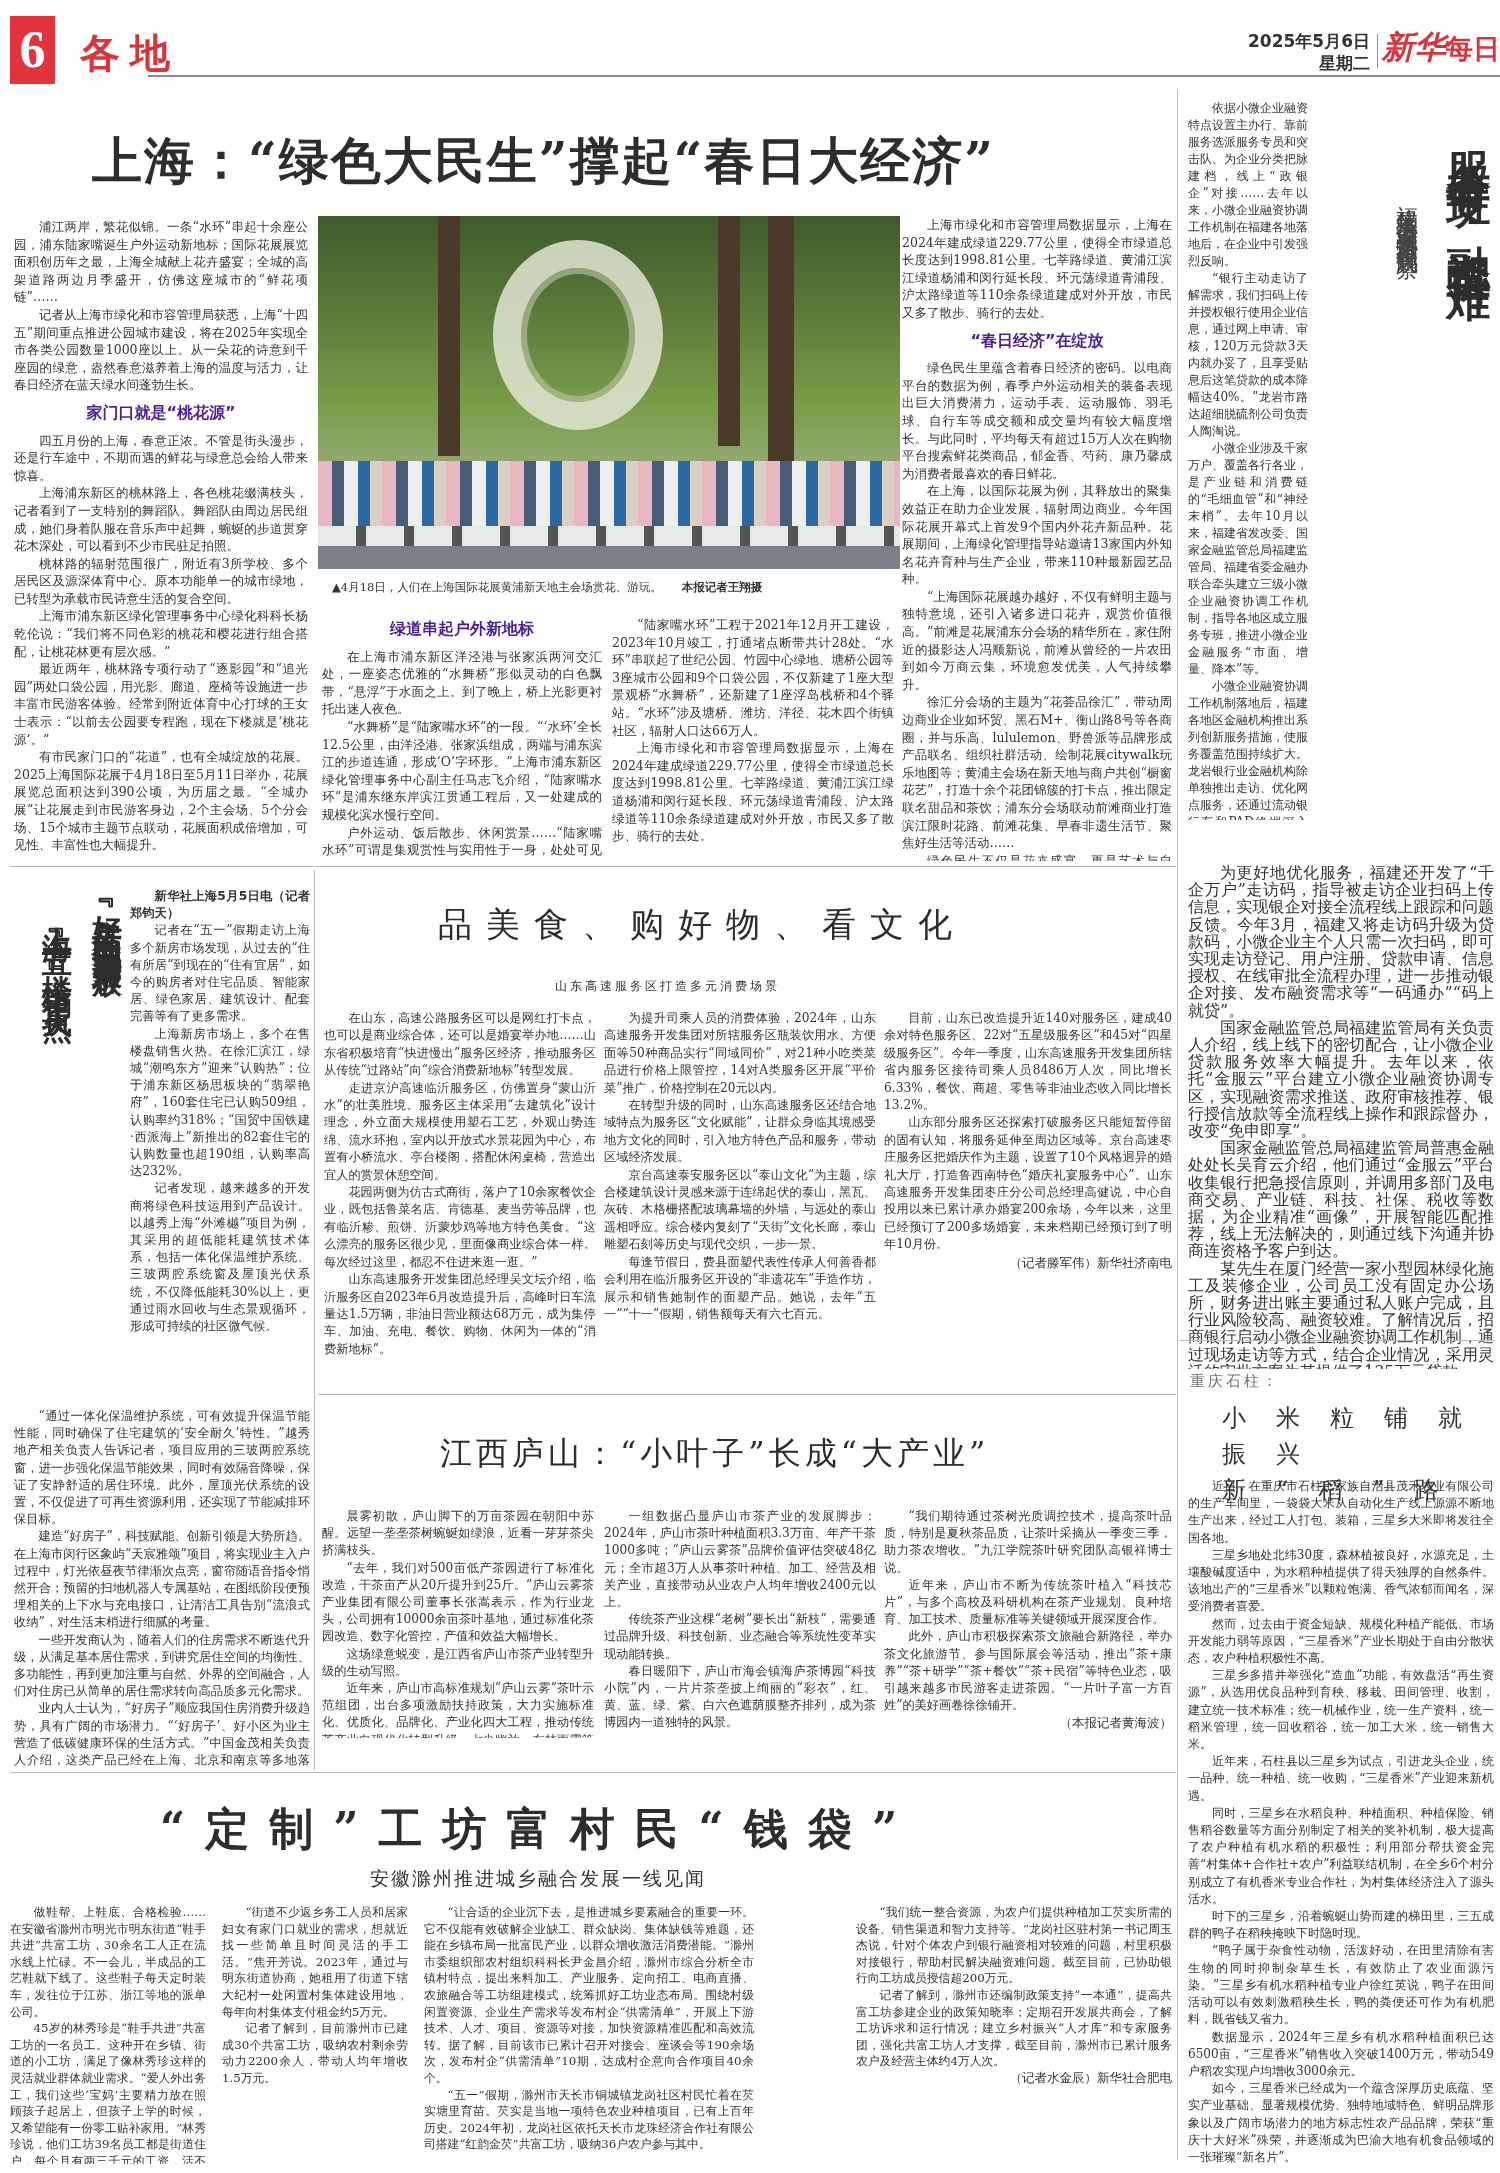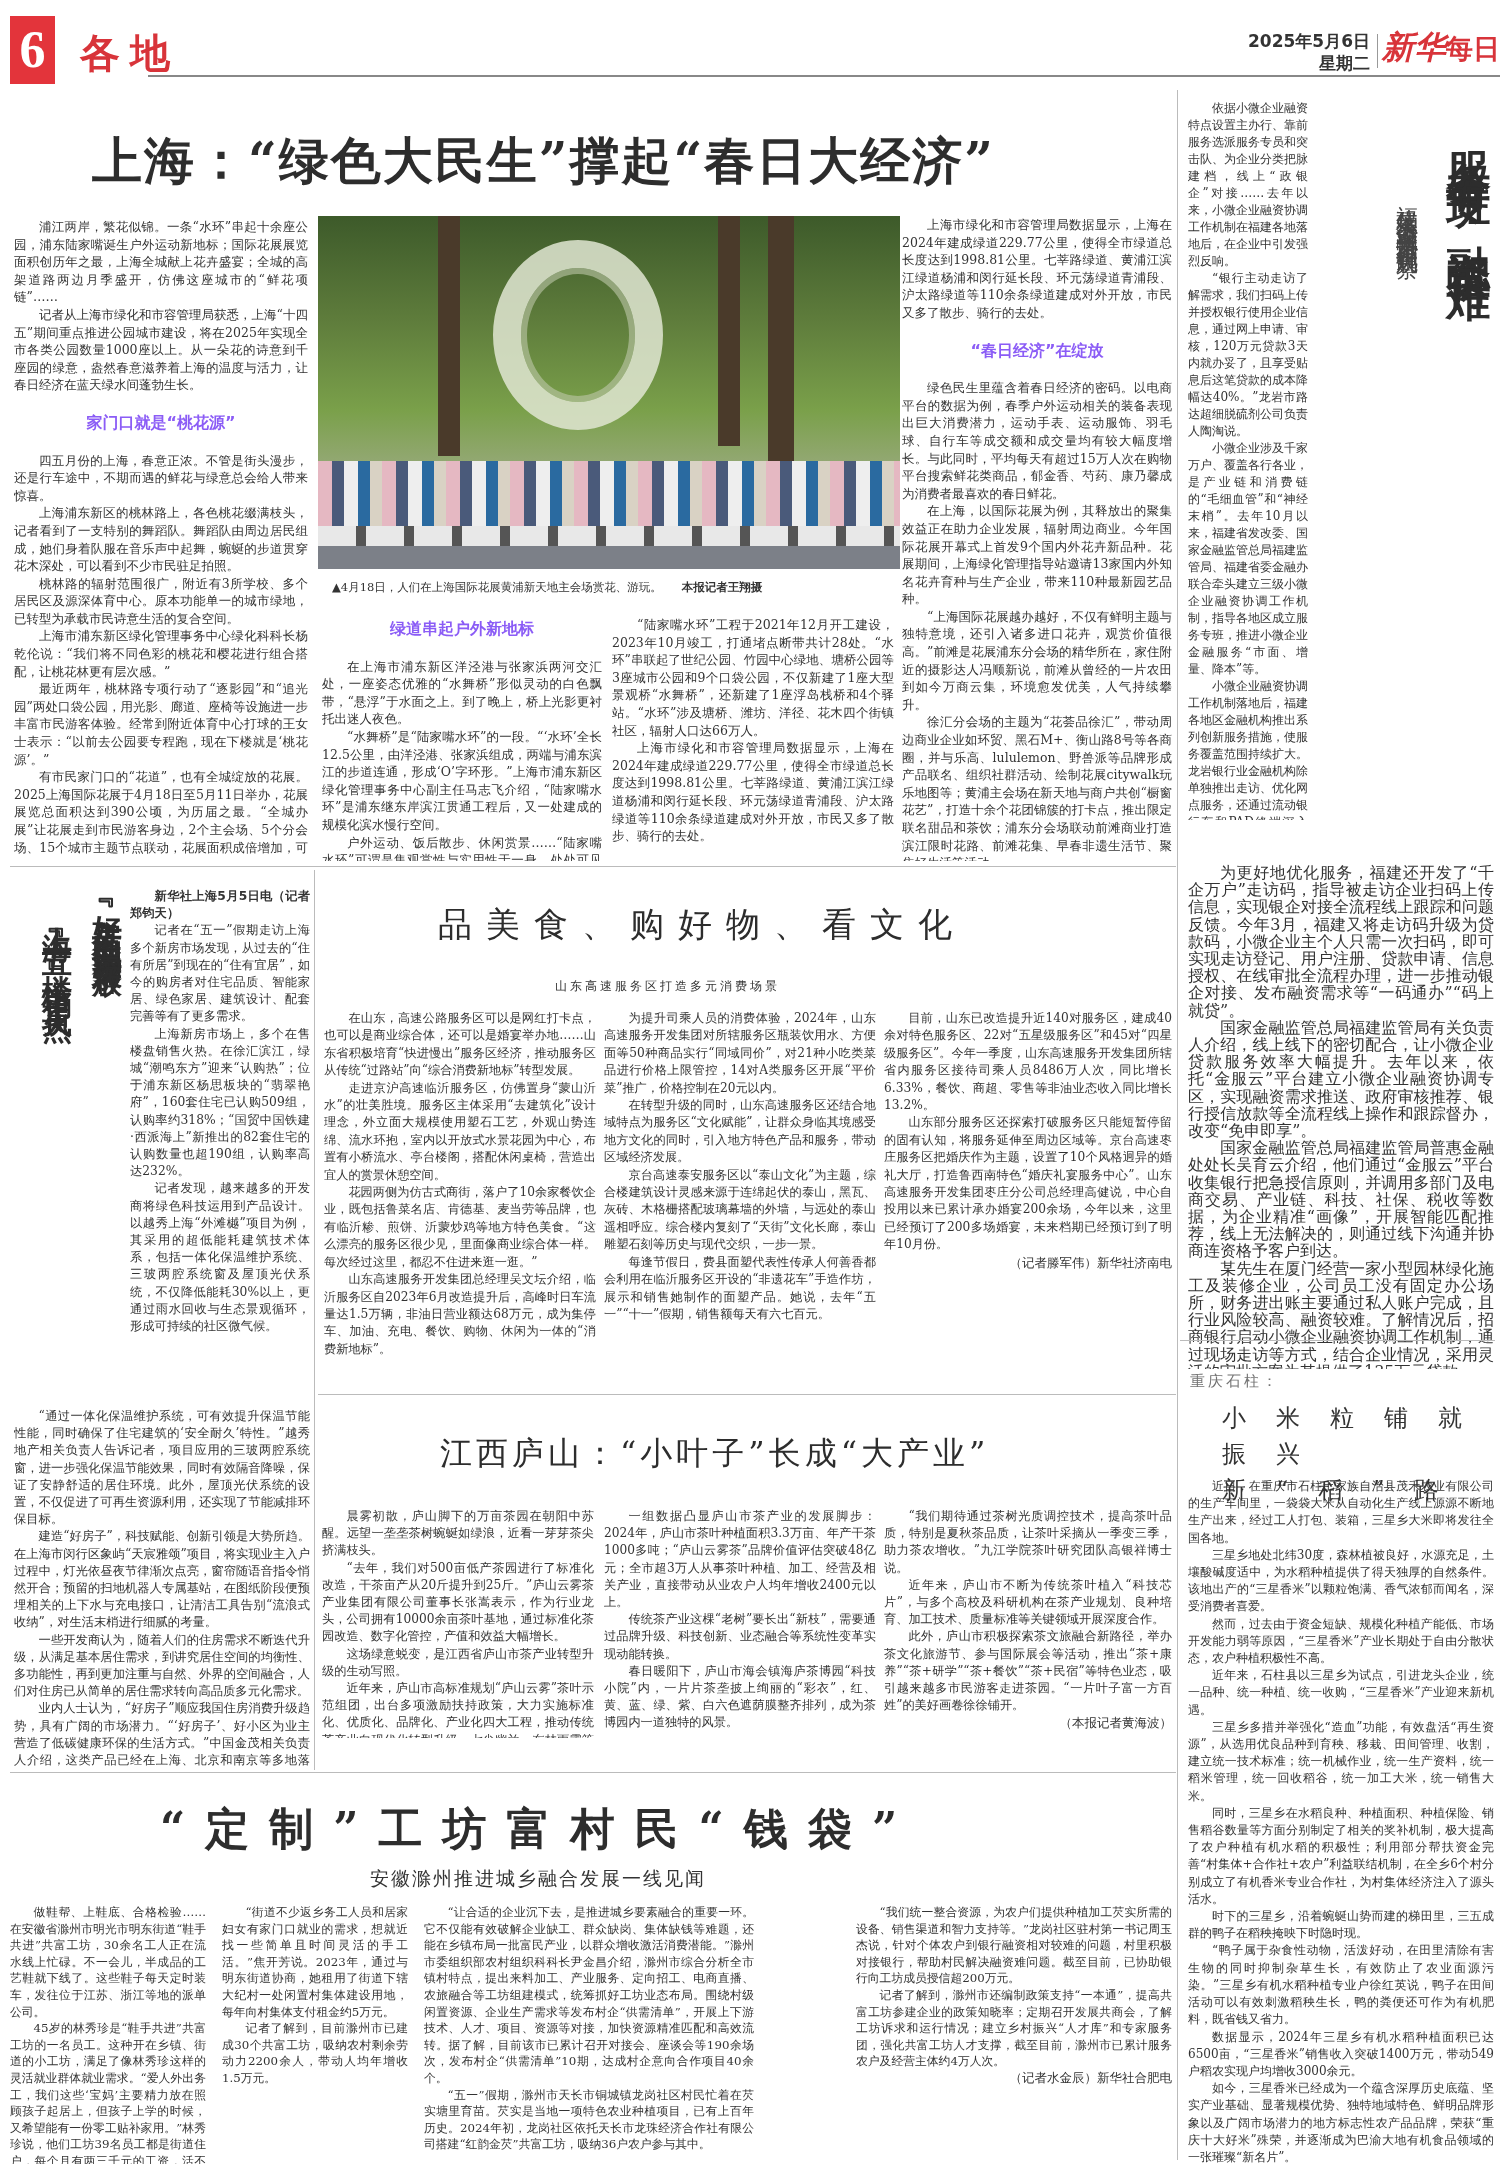--- a/index.html
+++ b/index.html
@@ -11,21 +11,21 @@
 .hdr-line{left:148px;top:75px;width:1362px;height:2px;background:#888}
 .hdr-date{left:1200px;top:30px;text-align:right;width:170px;font-family:"DejaVu Sans",sans-serif;font-size:17px;font-weight:bold;line-height:22px;color:#333}
 .hdr-sep{left:1377px;top:34px;width:1px;height:34px;background:#999}
 .hdr-logo{left:1382px;top:26px;font-size:32px;color:#d8343a;font-weight:bold;font-style:italic;white-space:nowrap}
 .hdr-logo .sub{font-style:normal;font-size:27px}
 .sep-v{width:1px;background:#bbb}
 .sep-h{height:1px;background:#bbb}
 .h1{font-weight:bold;color:#2d2d2d;white-space:nowrap}
 .col{font-size:12.5px;line-height:17.6px;text-align:justify;color:#333;overflow:hidden}
 .col p{text-indent:2em}
-.sub-h{font-family:"DejaVu Sans",sans-serif;font-weight:bold;font-size:16px;text-align:center;color:#8b5cf6;margin:20px 0}
+.sub-h{font-family:"DejaVu Sans",sans-serif;font-weight:bold;font-size:16px;text-align:center;color:#4c1d95;margin:10px 0}
 .byline{font-family:"DejaVu Sans",sans-serif;font-weight:normal;text-align:right;font-size:12.5px}
 .photo{left:318px;top:216px;width:582px;height:353px;overflow:hidden;background:linear-gradient(180deg,#3d5a2a 0%,#5f7d3c 30%,#7aa04a 55%,#93a873 70%,#8c8f94 85%,#6e7278 100%)}
 .photo .tree{position:absolute;background:#4a3a2a;width:22px}
 .photo .ring{position:absolute;left:175px;top:24px;width:170px;height:190px;border-radius:50%;border:28px solid rgba(225,230,210,.85);box-shadow:0 0 0 6px rgba(190,200,170,.6) inset}
 .photo .crowd{position:absolute;left:0;top:245px;width:100%;height:70px;background:repeating-linear-gradient(90deg,#e5b8c2 0 14px,#4a5a7a 14px 26px,#eee 26px 40px,#2a6aa0 40px 52px,#d9d2c4 52px 64px)}
 .photo .planters{position:absolute;left:0;top:310px;width:100%;height:20px;background:repeating-linear-gradient(90deg,#e8e8e8 0 38px,#555 38px 48px)}
 .photo .steps{position:absolute;left:0;top:330px;width:100%;height:23px;background:#7c8088}
 .caption{left:332px;top:580px;font-size:11.5px;color:#333;white-space:nowrap}
 .caption b{font-family:"DejaVu Sans",sans-serif;margin-left:20px}
 .vt{writing-mode:vertical-rl;font-weight:bold;color:#2d2d2d}
@@ -117,22 +117,22 @@
 
 <div class="abs" style="left:1190px;top:1372px;font-family:'DejaVu Sans',sans-serif;font-size:15px;color:#737373;letter-spacing:3px">重庆石柱：</div>
 <div class="abs" style="left:1222px;top:1400px;font-size:24px;letter-spacing:30px;color:#333;line-height:36px">
   <div>小米粒铺就</div>
   <div>振兴新“稻”路</div>
 </div>
 <div class="abs col" style="left:1188px;top:1478px;width:306px;height:690px;font-size:12px;line-height:17.2px">
   <p>近日，在重庆市石柱土家族自治县茂禾农业有限公司的生产车间里，一袋袋大米从自动化生产线上源源不断地生产出来，经过工人打包、装箱，三星乡大米即将发往全国各地。</p>
   <p>三星乡地处北纬30度，森林植被良好，水源充足，土壤酸碱度适中，为水稻种植提供了得天独厚的自然条件。该地出产的“三星香米”以颗粒饱满、香气浓郁而闻名，深受消费者喜爱。</p>
   <p>然而，过去由于资金短缺、规模化种植产能低、市场开发能力弱等原因，“三星香米”产业长期处于自由分散状态，农户种植积极性不高。</p>
+  <p>三星乡多措并举强化“造血”功能，有效盘活“再生资源”，从选用优良品种到育秧、移栽、田间管理、收割，建立统一技术标准；统一机械作业，统一生产资料，统一稻米管理，统一回收稻谷，统一加工大米，统一销售大米。</p>
   <p>近年来，石柱县以三星乡为试点，引进龙头企业，统一品种、统一种植、统一收购，“三星香米”产业迎来新机遇。</p>
-  <p>三星乡多措并举强化“造血”功能，有效盘活“再生资源”，从选用优良品种到育秧、移栽、田间管理、收割，建立统一技术标准；统一机械作业，统一生产资料，统一稻米管理，统一回收稻谷，统一加工大米，统一销售大米。</p>
   <p>同时，三星乡在水稻良种、种植面积、种植保险、销售稻谷数量等方面分别制定了相关的奖补机制，极大提高了农户种植有机水稻的积极性；利用部分帮扶资金完善“村集体+合作社+农户”利益联结机制，在全乡6个村分别成立了有机香米专业合作社，为村集体经济注入了源头活水。</p>
   <p>时下的三星乡，沿着蜿蜒山势而建的梯田里，三五成群的鸭子在稻秧掩映下时隐时现。</p>
   <p>“鸭子属于杂食性动物，活泼好动，在田里清除有害生物的同时抑制杂草生长，有效防止了农业面源污染。”三星乡有机水稻种植专业户徐红英说，鸭子在田间活动可以有效刺激稻秧生长，鸭的粪便还可作为有机肥料，既省钱又省力。</p>
   <p>数据显示，2024年三星乡有机水稻种植面积已达6500亩，“三星香米”销售收入突破1400万元，带动549户稻农实现户均增收3000余元。</p>
   <p>如今，三星香米已经成为一个蕴含深厚历史底蕴、坚实产业基础、显著规模优势、独特地域特色、鲜明品牌形象以及广阔市场潜力的地方标志性农产品品牌，荣获“重庆十大好米”殊荣，并逐渐成为巴渝大地有机食品领域的一张璀璨“新名片”。</p>
   <div class="byline">（本报记者赵佳乐）</div>
 </div>
 
 <div class="abs vt" style="left:36px;top:902px;font-size:30px;letter-spacing:8px;height:500px">上海『五一』楼市销售火热</div>
 <div class="abs vt" style="left:86px;top:888px;font-size:30px;letter-spacing:4px;height:500px">『好房子』助力住房消费需求释放</div>

